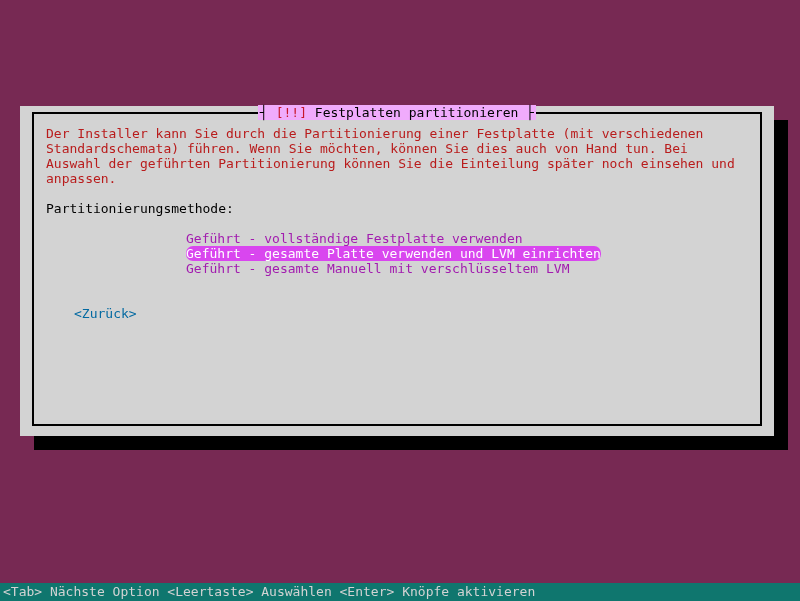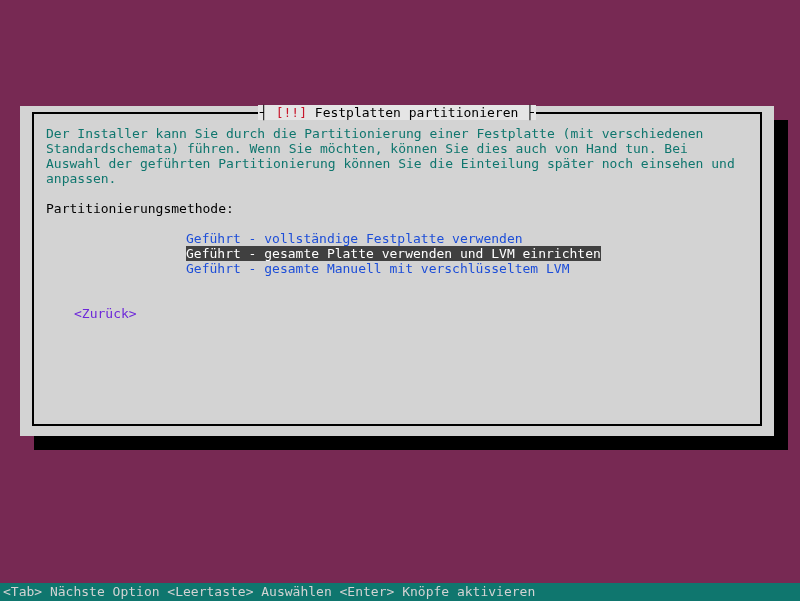--- a/index.html
+++ b/index.html
@@ -38,32 +38,32 @@
     .title-wrap {
       position: absolute;
       top: -9px;
       left: 0;
       right: 0;
       text-align: center;
       pointer-events: none;
     }
     .title-inner {
       display: inline-block;
-      background: #e5e5e5;
+      background: #f0abfc;
       padding: 0 2px;
       pointer-events: auto;
     }
     .title-mark { color: #c7162b; }
     .title-text { color: #000; }
-    .para { white-space: pre-wrap; color: #0f766e; margin-bottom: 15px; }
+    .para { white-space: pre-wrap; color: #b91c1c; margin-bottom: 15px; }
     .prompt { margin-bottom: 15px; }
     .options { margin-left: 140px; margin-bottom: 30px; }
-    .option { color: #1d4ed8; white-space: pre; cursor: pointer; }
-    .option.selected { background: #404040; color: #fff; display: inline-block; }
-    .back { color: #6d28d9; margin-left: 28px; cursor: pointer; }
+    .option { color: #a21caf; white-space: pre; cursor: pointer; }
+    .option.selected { background: #d946ef; color: #fff; display: inline-block; border-radius: 7px; }
+    .back { color: #0369a1; margin-left: 28px; cursor: pointer; }
     .help-bar {
       position: absolute;
       left: 0;
       bottom: 0;
       width: 800px;
       background: #0f766e;
       color: #d3d3d3;
       padding: 1px 3px 2px 3px;
       white-space: pre;
     }

